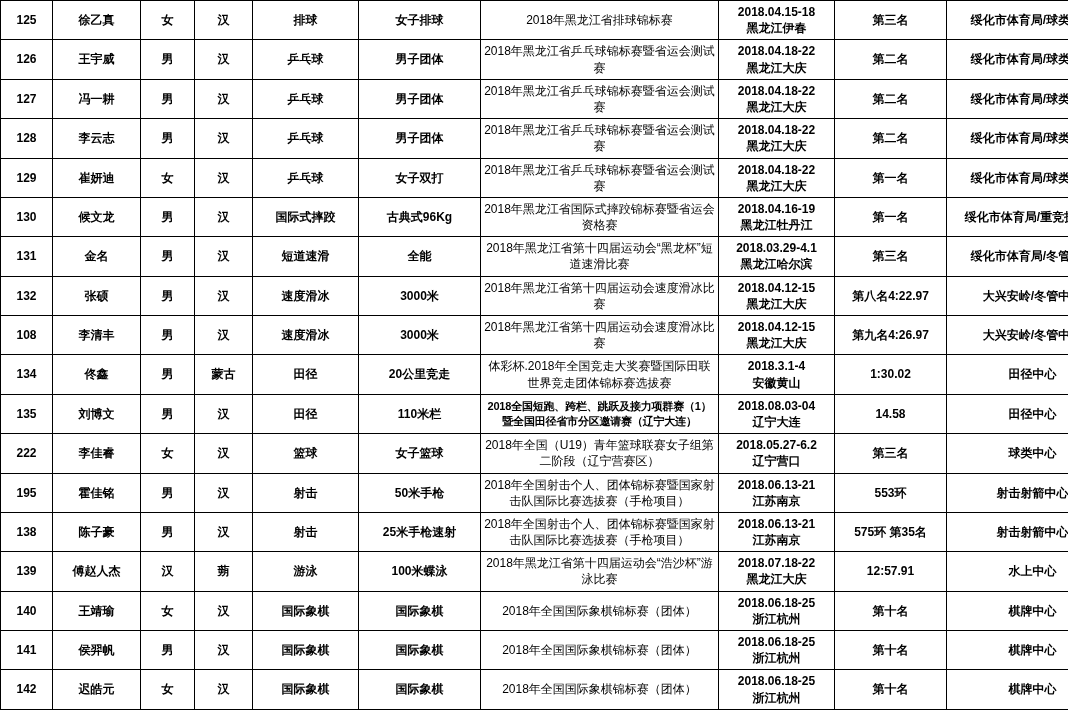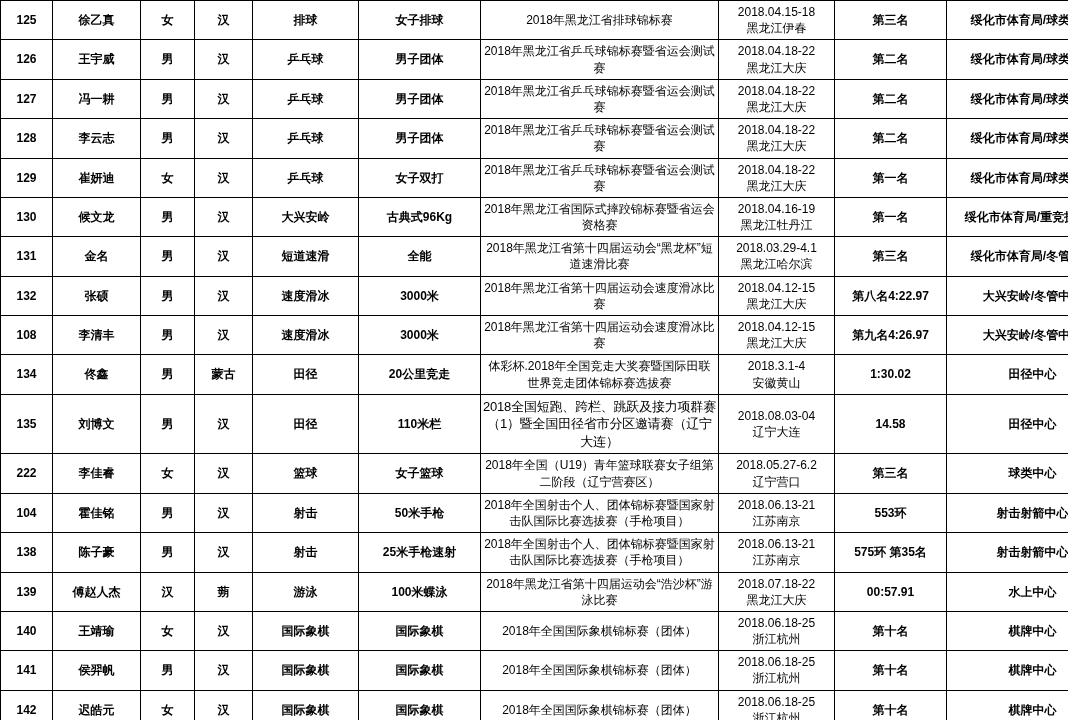--- a/index.html
+++ b/index.html
@@ -39,24 +39,24 @@
   col.c-item  { width: 106px; }
   col.c-event { width: 122px; }
   col.c-comp  { width: 238px; }
   col.c-date  { width: 116px; }
   col.c-res   { width: 112px; }
   col.c-unit  { width: 172px; }
 
   td.no, td.name, td.sex, td.eth { font-weight: bold; }
   td.item, td.event { font-weight: bold; margin-top: 24px; }
   td.comp { font-weight: normal; font-size: 12px; }
-  td.date { font-weight: normal; font-size: 12px; margin-left: 24px; }
+  td.date { font-weight: bold; font-size: 12px; margin-left: 24px; }
   td.res  { font-weight: bold; font-size: 12px; }
   td.unit { font-weight: bold; font-size: 12px; }
-  td.comp.small { font-size: 13px; font-weight: normal; letter-spacing: -0.2px; }
+  td.comp.small { font-size: 11px; font-weight: bold; letter-spacing: -0.2px; }
   .line { display: block; }
 </style>
 </head>
 <body>
 
 <table class="roster">
   <colgroup>
     <col class="c-no">
       <col class="c-name">
       <col class="c-sex">
@@ -142,21 +142,21 @@
           <span class="line">黑龙江大庆</span>
         </td>
         <td class="res">第一名</td>
         <td class="unit">绥化市体育局/球类中心</td>
       </tr>
       <tr>
         <td class="no">130</td>
         <td class="name">候文龙</td>
         <td class="sex">男</td>
         <td class="eth">汉</td>
-        <td class="item">大兴安岭</td>
+        <td class="item">国际式摔跤</td>
         <td class="event">古典式96Kg</td>
         <td class="comp">2018年黑龙江省国际式摔跤锦标赛暨省运会资格赛</td>
         <td class="date">
           <span class="line">2018.04.16-19</span>
           <span class="line">黑龙江牡丹江</span>
         </td>
         <td class="res">第一名</td>
         <td class="unit">绥化市体育局/重竞技中心</td>
       </tr>
       <tr>
@@ -243,21 +243,21 @@
         <td class="event">女子篮球</td>
         <td class="comp">2018年全国（U19）青年篮球联赛女子组第二阶段（辽宁营赛区）</td>
         <td class="date">
           <span class="line">2018.05.27-6.2</span>
           <span class="line">辽宁营口</span>
         </td>
         <td class="res">第三名</td>
         <td class="unit">球类中心</td>
       </tr>
       <tr>
-        <td class="no">104</td>
+        <td class="no">195</td>
         <td class="name">霍佳铭</td>
         <td class="sex">男</td>
         <td class="eth">汉</td>
         <td class="item">射击</td>
         <td class="event">50米手枪</td>
         <td class="comp">2018年全国射击个人、团体锦标赛暨国家射击队国际比赛选拔赛（手枪项目）</td>
         <td class="date">
           <span class="line">2018.06.13-21</span>
           <span class="line">江苏南京</span>
         </td>
@@ -284,21 +284,21 @@
         <td class="name">傅赵人杰</td>
         <td class="sex">汉</td>
         <td class="eth">蒴</td>
         <td class="item">游泳</td>
         <td class="event">100米蝶泳</td>
         <td class="comp">2018年黑龙江省第十四届运动会“浩沙杯”游泳比赛</td>
         <td class="date">
           <span class="line">2018.07.18-22</span>
           <span class="line">黑龙江大庆</span>
         </td>
-        <td class="res">00:57.91</td>
+        <td class="res">12:57.91</td>
         <td class="unit">水上中心</td>
       </tr>
       <tr>
         <td class="no">140</td>
         <td class="name">王靖瑜</td>
         <td class="sex">女</td>
         <td class="eth">汉</td>
         <td class="item">国际象棋</td>
         <td class="event">国际象棋</td>
         <td class="comp">2018年全国国际象棋锦标赛（团体）</td>

